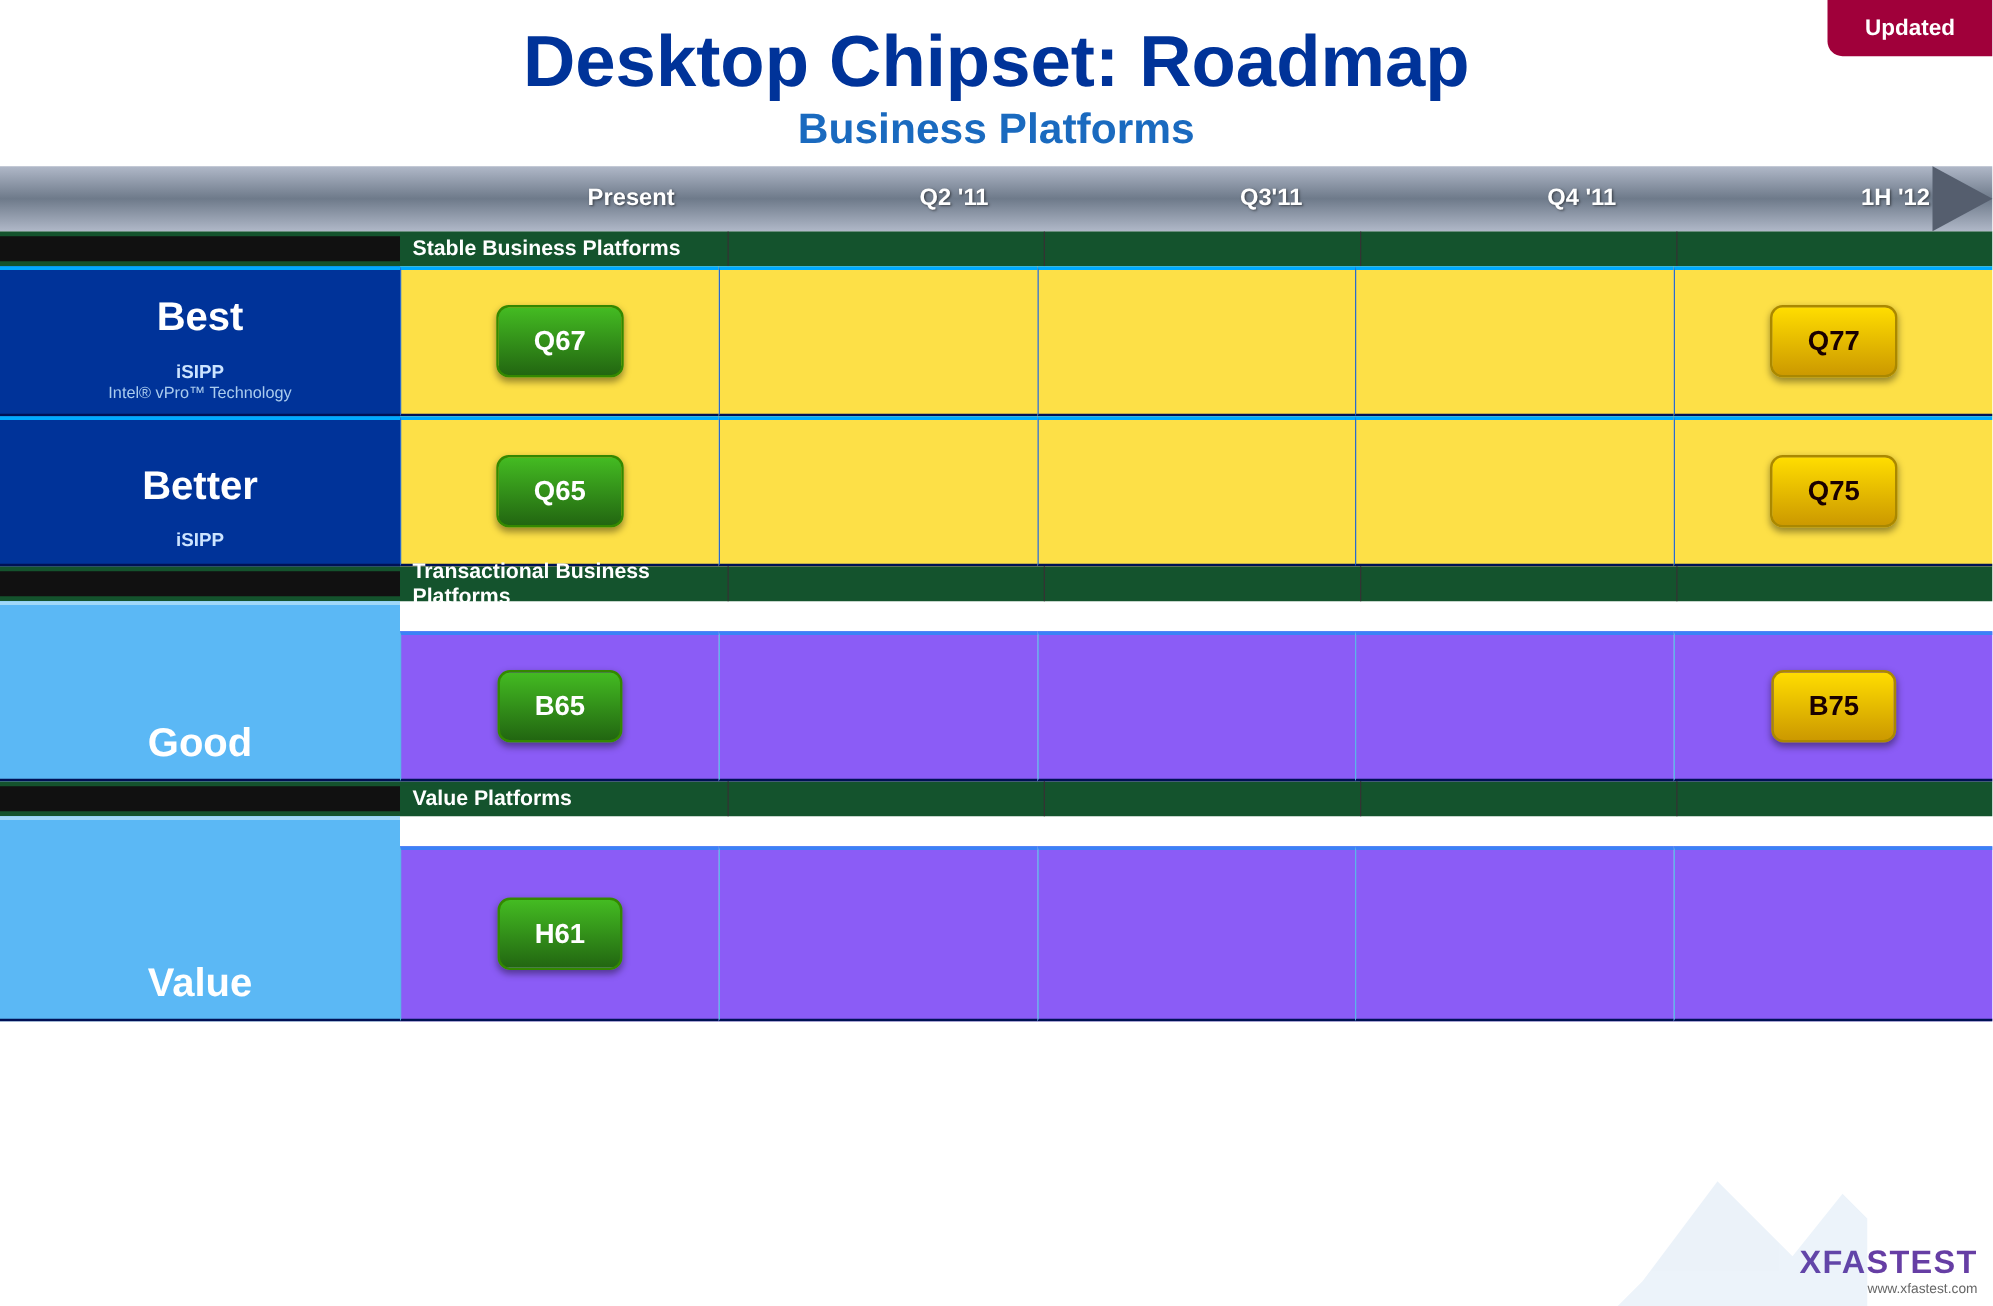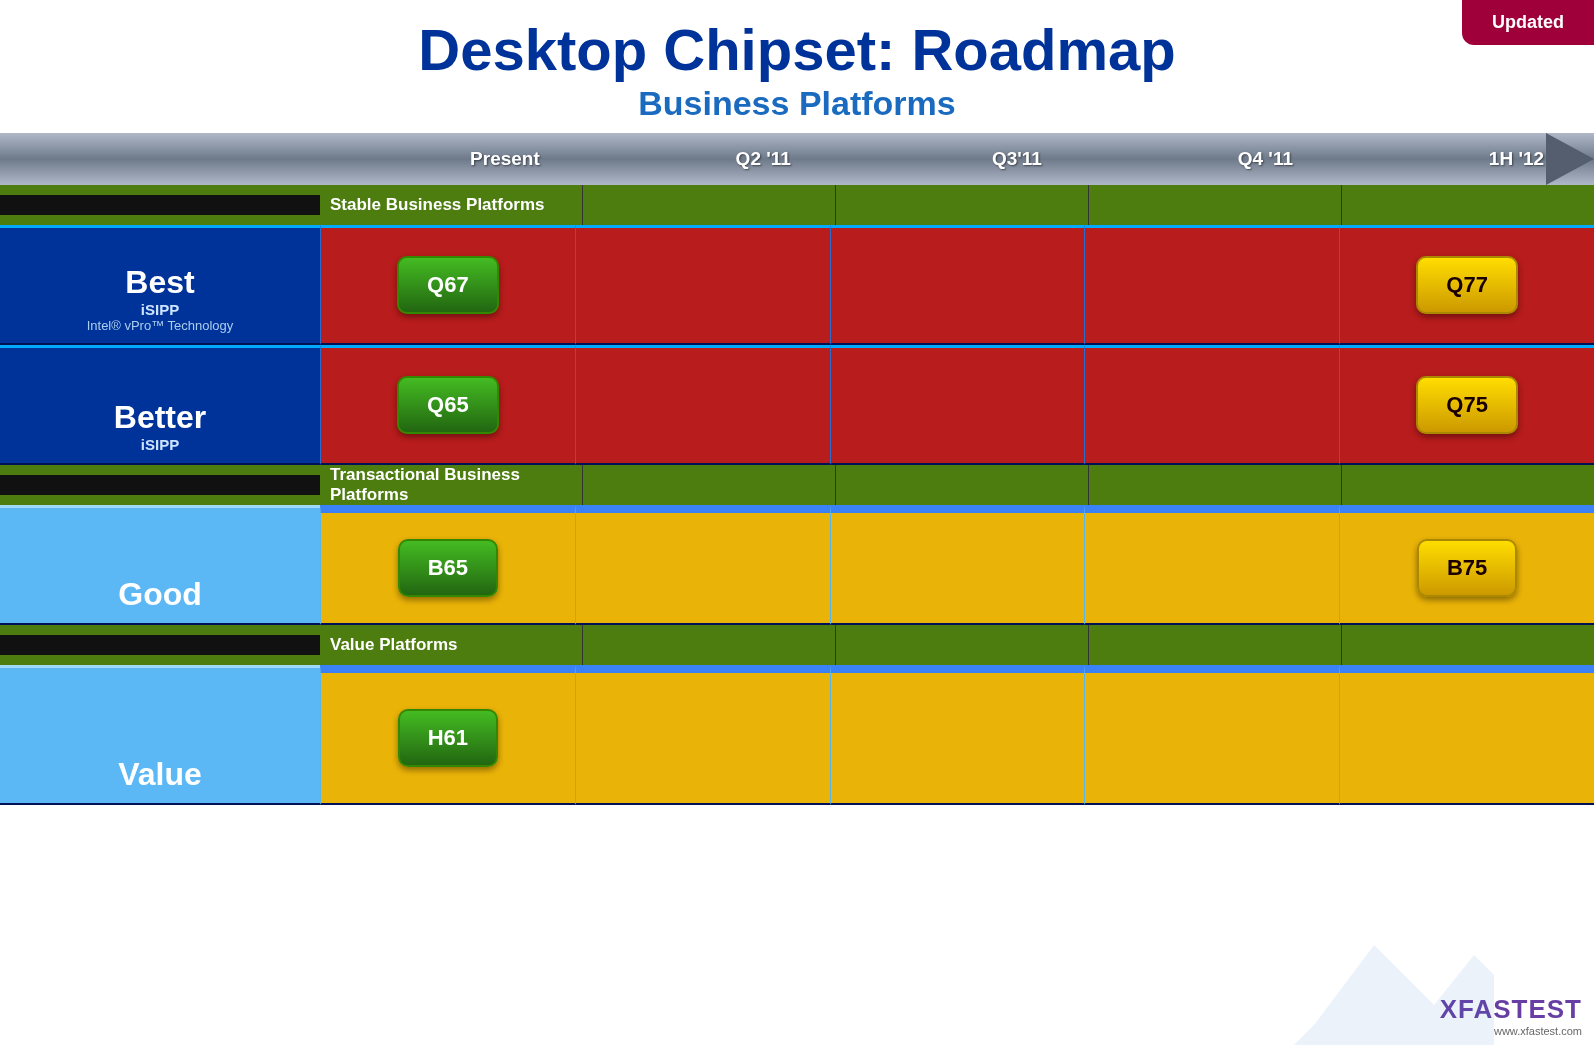--- a/index.html
+++ b/index.html
@@ -77,24 +77,24 @@
       flex: 1.15;
     }
 
     
     .table-area {
       width: 100%;
     }
 
     
     .section-header {
-      background: #4d7c0f;
+      background: #14532d;
       display: flex;
       align-items: center;
-      height: 40px;
+      height: 28px;
     }
     .section-header .label-cell {
       width: 320px;
       min-width: 320px;
     }
     .section-header .section-title {
       flex: 1;
       font-size: 17px;
       font-weight: bold;
       color: white;
@@ -133,44 +133,45 @@
       font-size: 32px;
       font-weight: 900;
       color: white;
       text-align: center;
     }
     .row-subtitle {
       font-size: 15px;
       font-weight: bold;
       color: #cce4ff;
       text-align: center;
-      margin-top: 0;
+      margin-top: 17px;
     }
     .row-subtitle2 {
       font-size: 13px;
       color: #aaccee;
       text-align: center;
     }
 
     
     .data-cell {
       flex: 1;
-      background: #b91c1c;
+      background: #fde047;
       border-left: 1px solid #2a6bcc;
       border-top: 3px solid #00aaff;
       border-bottom: 2px solid #001155;
       display: flex;
       align-items: center;
       justify-content: center;
       min-height: 120px;
     }
     .data-cell.light {
-      background: #eab308;
-      border-top: 8px solid #3b82f6;
+      background: #8b5cf6;
+      border-top: 3px solid #3b82f6;
       border-left: 1px solid #5ab5e8;
+      margin-top: 24px;
     }
 
     
     .chip-green {
       background: linear-gradient(to bottom, #44bb22, #226611);
       color: white;
       font-size: 22px;
       font-weight: 900;
       padding: 14px 28px;
       border-radius: 10px;

